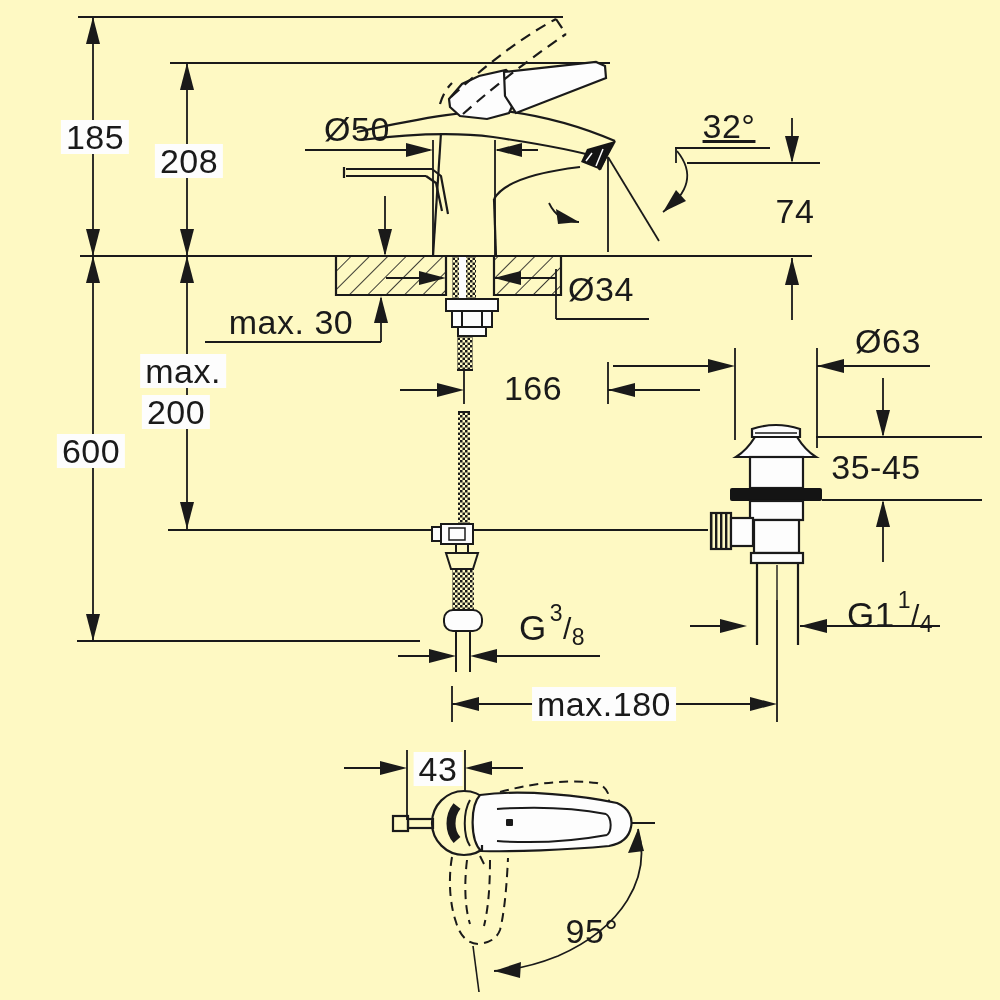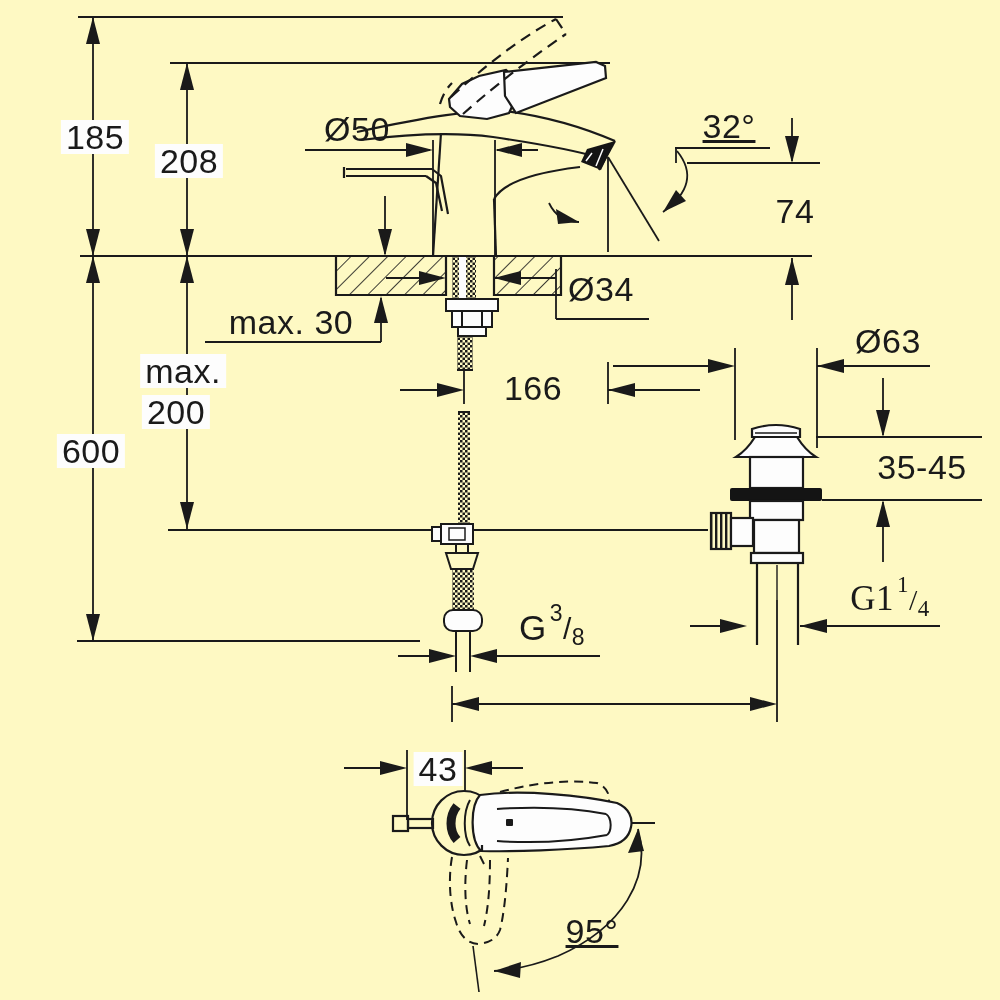--- a/index.html
+++ b/index.html
@@ -206,25 +206,26 @@
 <div class="label" style="left:357px;top:129px;">Ø50</div>
 <div class="label" style="left:729px;top:126px;text-decoration:underline;">32°</div>
 <div class="label" style="left:795px;top:211px;">74</div>
 <div class="label" style="left:291px;top:322px;">max. 30</div>
 <div class="label" style="left:601px;top:289px;">Ø34</div>
 <div class="label bg" style="left:183px;top:371px;text-align:right;">max.</div>
 <div class="label bg" style="left:176px;top:412px;">200</div>
 <div class="label bg" style="left:91px;top:451px;">600</div>
 <div class="label" style="left:533px;top:388px;">166</div>
 <div class="label" style="left:888px;top:341px;">Ø63</div>
-<div class="label" style="left:922px;top:467px;text-align:right;">35-45</div>
+<div class="label" style="left:876px;top:467px;text-align:right;">35-45</div>
+<div class="label bg" style="left:604px;top:704px;">max.180</div>
 <div class="label bg" style="left:438px;top:769px;text-align:center;">43</div>
-<div class="label" style="left:592px;top:931px;text-decoration:underline;">95°</div>
-
-<div class="label thread" style="left:890px;top:600px;font-family:Liberation Serif, serif;">
+<div class="label" style="left:592px;top:931px;">95°</div>
+
+<div class="label thread" style="left:890px;top:616px;">
   <span class="big">G1</span>
   <span class="sup">1</span>
   <span class="slash">/</span>
   <span class="sub">4</span>
 </div>
 
 <div class="label thread" style="left:552px;top:629px;">
   <span class="big">G</span>
   <span class="sup">3</span>
   <span class="slash">/</span>

